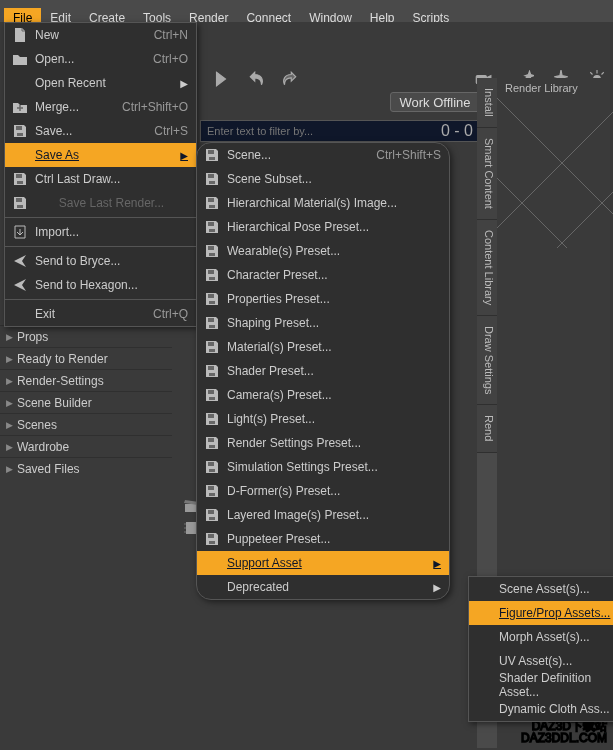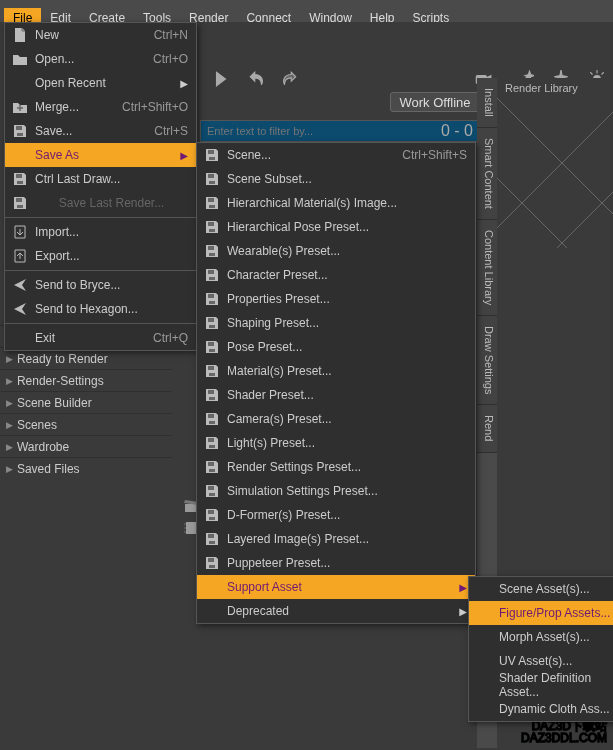--- a/index.html
+++ b/index.html
@@ -2,42 +2,42 @@
 <html><head>
 <meta charset="utf-8">
 <style>
 * { margin: 0; padding: 0; box-sizing: border-box; font-family: "Segoe UI", Tahoma, sans-serif; font-size: 12px; user-select: none; }
 body { width: 613px; height: 750px; background: #3a3a3a; overflow: hidden; position: relative; }
 .menubar { background: #4a4a4a; height: 36px; display: flex; align-items: center; padding: 0 4px; color: #ddd; }
 .menubar .mitem { padding: 3px 9px; cursor: default; }
 .menubar .mitem.active { background: #f5a623; color: #000; }
 .dropdown { position: absolute; background: #2f2f2f; border: 1px solid #555; color: #ccc; box-shadow: 2px 2px 6px rgba(0,0,0,0.5); z-index: 100; }
 .drow { display: flex; align-items: center; height: 24px; padding: 0 8px 0 6px; cursor: default; position: relative; }
-.drow.highlight { background: #f5a623; color: #701a75; }
+.drow.highlight { background: #f5a623; color: #0f172a; text-decoration: underline; }
 .drow .ico { width: 18px; height: 18px; margin-right: 6px; display: flex; align-items: center; justify-content: center; }
 .drow .ico svg { width: 16px; height: 16px; fill: #aaa; }
 .drow .lbl { flex: 1; }
 .drow .sc { color: #999; margin-left: 24px; font-size: 12px;}
 .drow .arr { margin-left: 12px; font-size: 10px; }
 .drow.sep { height: 1px; background: #555; margin: 2px 0; padding: 0; }
 .drow.disabled { color: #666; text-align: center; }
 #menu-file { top: 22px; left: 4px; width: 193px; }
-#menu-saveas { top: 142px; left: 196px; width: 280px; }
+#menu-saveas { top: 142px; left: 196px; width: 254px; border-radius: 15px; }
 #menu-support { top: 576px; left: 468px; width: 170px; }
 .toolbar { position: absolute; top: 22px; left: 0; right: 0; height: 56px; background: #3a3a3a; }
 .tbtn { position:absolute; width:30px; height:30px; display:flex; align-items:center; justify-content:center;}
 .tbtn svg { width:18px; height:18px; fill:#aaa; stroke:#aaa;}
 .panelstrip { position: absolute; top: 78px; right: 0; width: 136px; height: 670px; background:#444; display:flex;}
 .vtabs { width:20px; background:#4a4a4a; display:flex; flex-direction:column; }
 .vtab { writing-mode: vertical-rl; padding: 10px 2px; color:#bbb; font-size:11px; border-bottom:1px solid #2f2f2f; background:#424242;}
 .rlib { flex:1; position:relative; background:#3a3a3a;}
 .rlib-title { color:#bbb; padding:4px 8px; font-size:11px;}
 .diag { position:absolute; inset:20px 0 0 0; }
 .diag line { stroke:#666; stroke-width:1;}
-.filterbar { position:absolute; top:120px; left:200px; width:280px; height:22px; background:#0c4a6e; color:#888; display:flex; align-items:center; border:1px solid #555;}
+.filterbar { position:absolute; top:120px; left:200px; width:280px; height:22px; background:#0f172a; color:#888; display:flex; align-items:center; border:1px solid #555;}
 .filterbar input { flex:1; background:transparent; border:none; outline:none; color:#ccc; padding:0 6px; font-size:11px;}
 .workoffline { position:absolute; top:92px; left:390px; width:90px; height:20px; background:#4a4a4a; border:1px solid #666; color:#ddd; display:flex; align-items:center; justify-content:center; font-size:13px; border-radius:3px;}
 .sidebar { position:absolute; top:325px; left:0; width:172px; background:#3a3a3a; color:#ccc;}
 .sbrow { height:22px; display:flex; align-items:center; padding:0 6px; border-top:1px solid #2f2f2f;}
 .sbrow .tri { margin-right:4px; font-size:9px; color:#888;}
 .thumbicons { position:absolute; top:495px; left:180px; width:24px; color:#999;}
 .thumbicons div { height:22px; display:flex; align-items:center; justify-content:center;}
 .watermark { position:absolute; right:6px; bottom:6px; color:#14b8a6; font-family: Impact, Arial Black, sans-serif; font-size:20px; text-align:right; line-height:1;}
 .watermark span { display:block; -webkit-text-stroke: 1.5px #000; }
 </style>
@@ -259,29 +259,20 @@
     <div class="drow sep"></div>
     <div class="drow">
       <span class="ico">
         <svg viewBox="0 0 16 16">
           <path d="M3 2 h10 v12 h-10 z" fill="none" stroke="#bbb"></path>
           <path d="M8 5 v5 M5 8 l3 3 l3 -3" fill="none" stroke="#bbb"></path>
         </svg>
       </span>
       <span class="lbl">Import...</span>
     </div>
-    <div class="drow">
-      <span class="ico">
-        <svg viewBox="0 0 16 16">
-          <path d="M3 2 h10 v12 h-10 z" fill="none" stroke="#bbb"></path>
-          <path d="M8 11 v-5 M5 8 l3 -3 l3 3" fill="none" stroke="#bbb"></path>
-        </svg>
-      </span>
-      <span class="lbl">Export...</span>
-    </div>
     <div class="drow sep"></div>
     <div class="drow">
       <span class="ico">
         <svg viewBox="0 0 16 16">
           <path d="M2 8 l12 -6 l-4 6 l4 6 z" fill="#bbb"></path>
         </svg>
       </span>
       <span class="lbl">Send to Bryce...</span>
     </div>
     <div class="drow">
@@ -374,30 +365,20 @@
     </div>
     <div class="drow">
       <span class="ico">
         <svg viewBox="0 0 16 16">
           <path d="M2 2 h10 l2 2 v10 h-12 z" fill="#bbb"></path>
           <rect x="4" y="3" width="6" height="4" fill="#666"></rect>
           <rect x="5" y="10" width="6" height="3" fill="#666"></rect>
         </svg>
       </span>
       <span class="lbl">Shaping Preset...</span>
-    </div>
-    <div class="drow">
-      <span class="ico">
-        <svg viewBox="0 0 16 16">
-          <path d="M2 2 h10 l2 2 v10 h-12 z" fill="#bbb"></path>
-          <rect x="4" y="3" width="6" height="4" fill="#666"></rect>
-          <rect x="5" y="10" width="6" height="3" fill="#666"></rect>
-        </svg>
-      </span>
-      <span class="lbl">Pose Preset...</span>
     </div>
     <div class="drow">
       <span class="ico">
         <svg viewBox="0 0 16 16">
           <path d="M2 2 h10 l2 2 v10 h-12 z" fill="#bbb"></path>
           <rect x="4" y="3" width="6" height="4" fill="#666"></rect>
           <rect x="5" y="10" width="6" height="3" fill="#666"></rect>
         </svg>
       </span>
       <span class="lbl">Material(s) Preset...</span>

